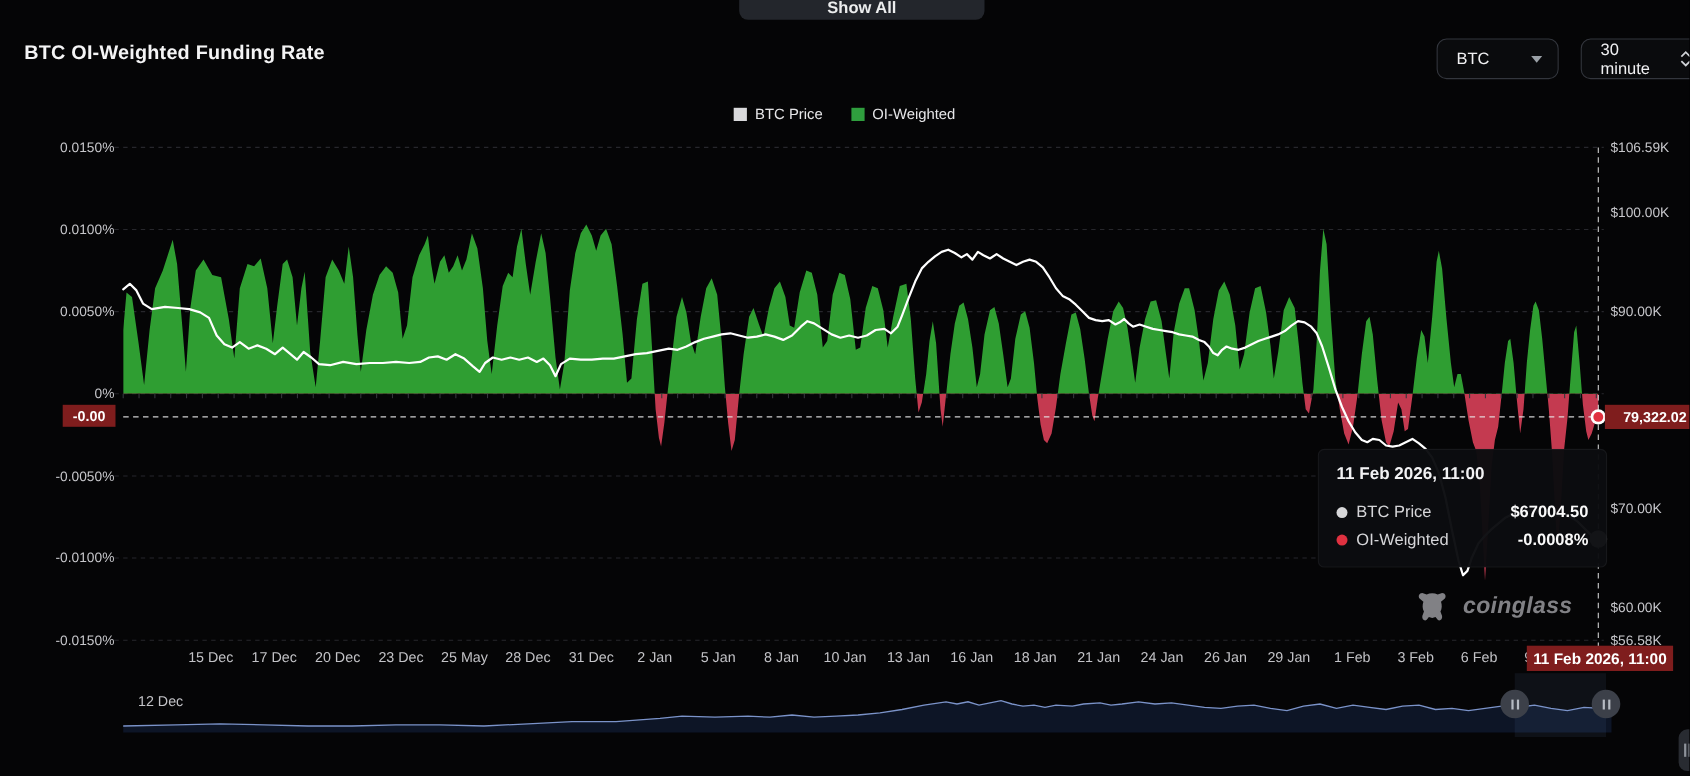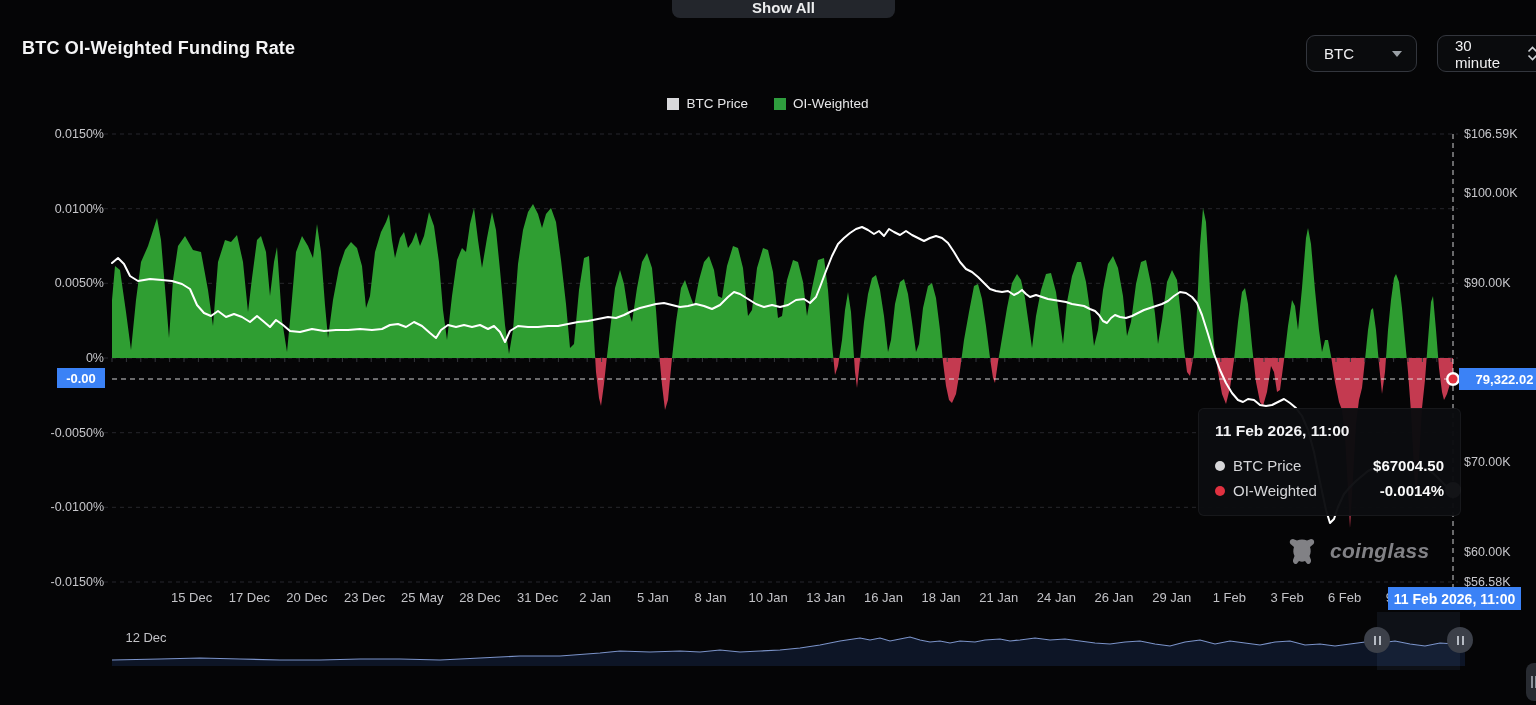--- a/index.html
+++ b/index.html
@@ -21,21 +21,21 @@
   .updown{margin-left:auto;margin-right:12px;display:flex;flex-direction:column;gap:1px;}
   
   .legend{position:absolute;top:96px;left:0;width:1536px;display:flex;justify-content:center;gap:26px;}
   .legend .item{display:flex;align-items:center;gap:7px;font-size:13.5px;color:#e6e6e8;cursor:pointer;}
   .legend .sw{width:12px;height:12px;display:inline-block;}
   
   .ytick-l{position:absolute;width:92px;text-align:right;font-size:12.5px;color:#c7c7cb;transform:translateY(-50%);}
   .ytick-r{position:absolute;left:1464px;font-size:12.5px;color:#c7c7cb;transform:translateY(-50%);}
   .xtick{position:absolute;top:590px;font-size:13px;color:#c2c2c6;transform:translateX(-50%);white-space:nowrap;}
   
-  .badge{position:absolute;background:#3b82f6;color:#fff;font-weight:700;display:flex;align-items:center;justify-content:center;}
+  .badge{position:absolute;background:#7f1d1d;color:#fff;font-weight:700;display:flex;align-items:center;justify-content:center;}
   .badge-left{left:57px;top:368px;width:48px;height:20px;font-size:13px;}
   .badge-right{left:1459px;top:368px;width:91px;height:22px;font-size:13px;}
   .badge-x{left:1388px;top:587px;width:133px;height:23px;font-size:14px;white-space:nowrap;}
   
   .tooltip{position:absolute;left:1198px;top:408px;width:263px;height:108px;background:rgba(11,12,15,.97);
     border-radius:6px;border:1px solid rgba(255,255,255,.05);box-sizing:border-box;padding:13px 16px 0 16px;}
   .tooltip .tt-title{font-size:15.5px;font-weight:700;color:#f2f2f4;margin-bottom:13px;}
   .tt-row{display:flex;align-items:center;gap:8px;font-size:15px;color:#d6d6d9;height:25px;}
   .tt-dot{width:10px;height:10px;border-radius:50%;flex:none;}
   .tt-val{margin-left:auto;font-weight:700;color:#fafafa;}
@@ -268,21 +268,21 @@
   <div class="tooltip">
     <div class="tt-title">11 Feb 2026, 11:00</div>
     <div class="tt-row">
       <span class="tt-dot" id="ttd0" style="background: rgb(215, 215, 217);"></span>
       <span>BTC Price</span>
       <span class="tt-val">$67004.50</span>
     </div>
     <div class="tt-row">
       <span class="tt-dot" id="ttd1" style="background: rgb(224, 49, 64);"></span>
       <span>OI-Weighted</span>
-      <span class="tt-val">-0.0014%</span>
+      <span class="tt-val">-0.0008%</span>
     </div>
   </div>
 
   <div class="handle" id="handleL" style="left: 1364px; top: 627px;">
       <i></i>
       <i></i>
     </div>
   <div class="handle" id="handleR" style="left: 1447px; top: 627px;">
       <i></i>
       <i></i>

